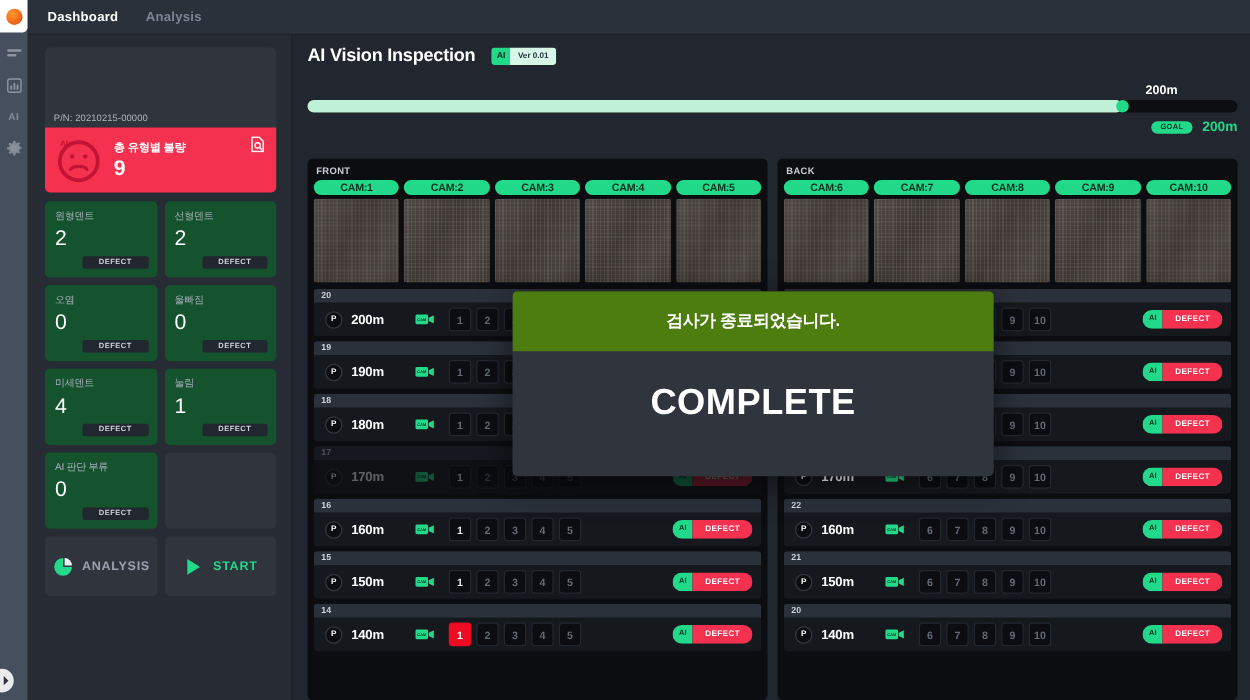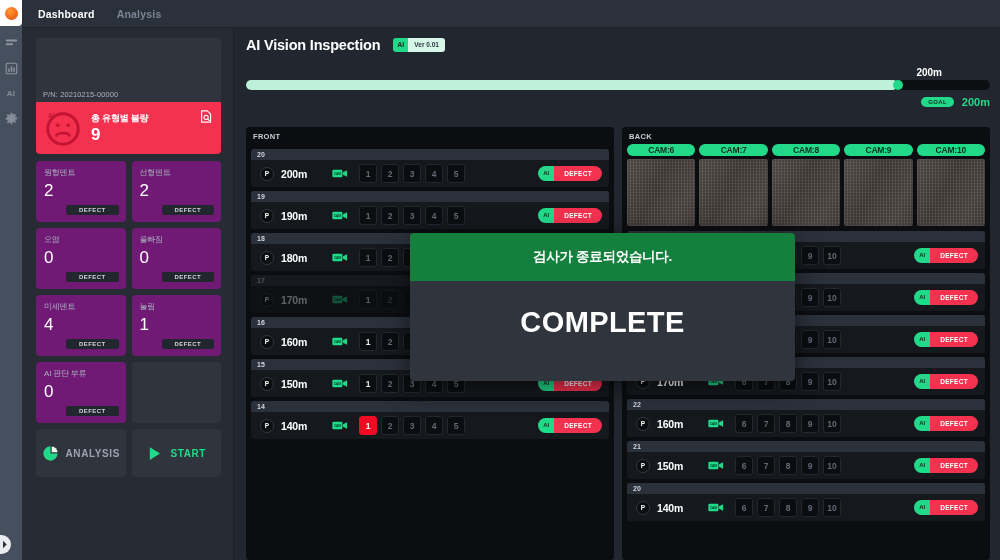--- a/index.html
+++ b/index.html
@@ -78,21 +78,21 @@
     font-size: 6.5px; font-weight: bold; color: #c01730;
   }
   .rc-text { margin-left: 55px; }
   .rc-label { font-size: 9px; font-weight: bold; color: #fff; letter-spacing: -.2px; }
   .rc-count { font-size: 17px; font-weight: bold; color: #fff; line-height: 1.05; margin-top: 1px; }
   .rc-search { position: absolute; right: 8px; top: 7px; width: 13px; height: 13px; }
   .rc-search svg { width: 13px; height: 13px; fill: #fff; }
 
   .stat-grid { margin-top: 7px; display: grid; grid-template-columns: 1fr 1fr; gap: 6px; }
   .stat-card {
-    background: #701a75; border-radius: 4px;
+    background: #14532d; border-radius: 4px;
     height: 61px; padding: 6px 8px 0 8px;
     position: relative;
   }
   .stat-card.empty { background: #2f343d; }
   .stat-label { font-size: 8px; color: #aab1bd; letter-spacing: -.2px; }
   .stat-value { font-size: 17px; font-weight: normal; color: #fff; margin-top: 4px; line-height: 1; }
   .stat-badge {
     position: absolute; right: 7px; bottom: 7px;
     background: #22262e; color: #cfd4dc;
     font-size: 6px; font-weight: bold; letter-spacing: .4px;
@@ -208,21 +208,21 @@
 
   
   .modal {
     position: absolute; left: 410px; top: 233px;
     width: 385px; height: 148px;
     background: #2f343d; border-radius: 4px;
     box-shadow: 0 6px 26px rgba(0,0,0,.55);
     overflow: hidden; z-index: 40;
   }
   .modal-head {
-    height: 48px; background: #15803d;
+    height: 48px; background: #4d7c0f;
     display: flex; align-items: center; justify-content: center;
   }
   .modal-head-txt { font-size: 13.5px; font-weight: bold; color: #fff; letter-spacing: -.3px; }
   .modal-body { height: 100px; display: flex; align-items: center; justify-content: center; padding-bottom: 18px; }
   .modal-body-txt { font-size: 29px; font-weight: bold; color: #fff; letter-spacing: .4px; }
 </style>
 </head>
 <body>
 
 <div id="app">
@@ -376,20 +376,42 @@
             <div class="bar-goal">
               <span class="goal-badge">GOAL</span>
               <span class="goal-val">200m</span>
             </div>
           </div>
         </div>
 
         <div class="panels" id="panels">
             <div class="panel">
               <div class="panel-title">FRONT</div>
+              <div class="cam-row">
+                <div class="cam-col">
+                  <div class="cam-tag">CAM:1</div>
+                  <div class="cam-thumb"></div>
+                </div>
+                <div class="cam-col">
+                  <div class="cam-tag">CAM:2</div>
+                  <div class="cam-thumb"></div>
+                </div>
+                <div class="cam-col">
+                  <div class="cam-tag">CAM:3</div>
+                  <div class="cam-thumb"></div>
+                </div>
+                <div class="cam-col">
+                  <div class="cam-tag">CAM:4</div>
+                  <div class="cam-thumb"></div>
+                </div>
+                <div class="cam-col">
+                  <div class="cam-tag">CAM:5</div>
+                  <div class="cam-thumb"></div>
+                </div>
+              </div>
               <div class="list">
                 <div class="list-item">
                   <div class="li-head">20</div>
                   <div class="li-body">
                     <div class="p-badge">P</div>
                     <div class="li-dist">200m</div>
                     <div class="cam-ic">
                       <svg viewBox="0 0 22 14">
                         <rect x="0.5" y="2" width="13" height="10" rx="1.5" fill="#22d98a"></rect>
                         <path d="M14.2 5.4l5.3-2.6v8.4l-5.3-2.6z" fill="#22d98a"></path>

